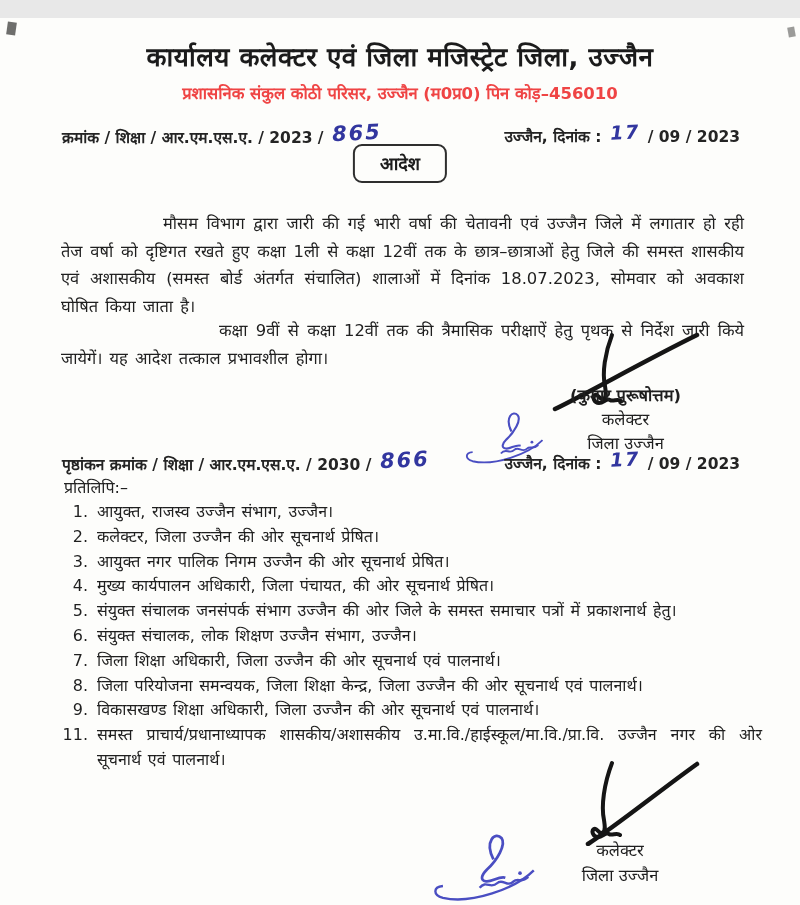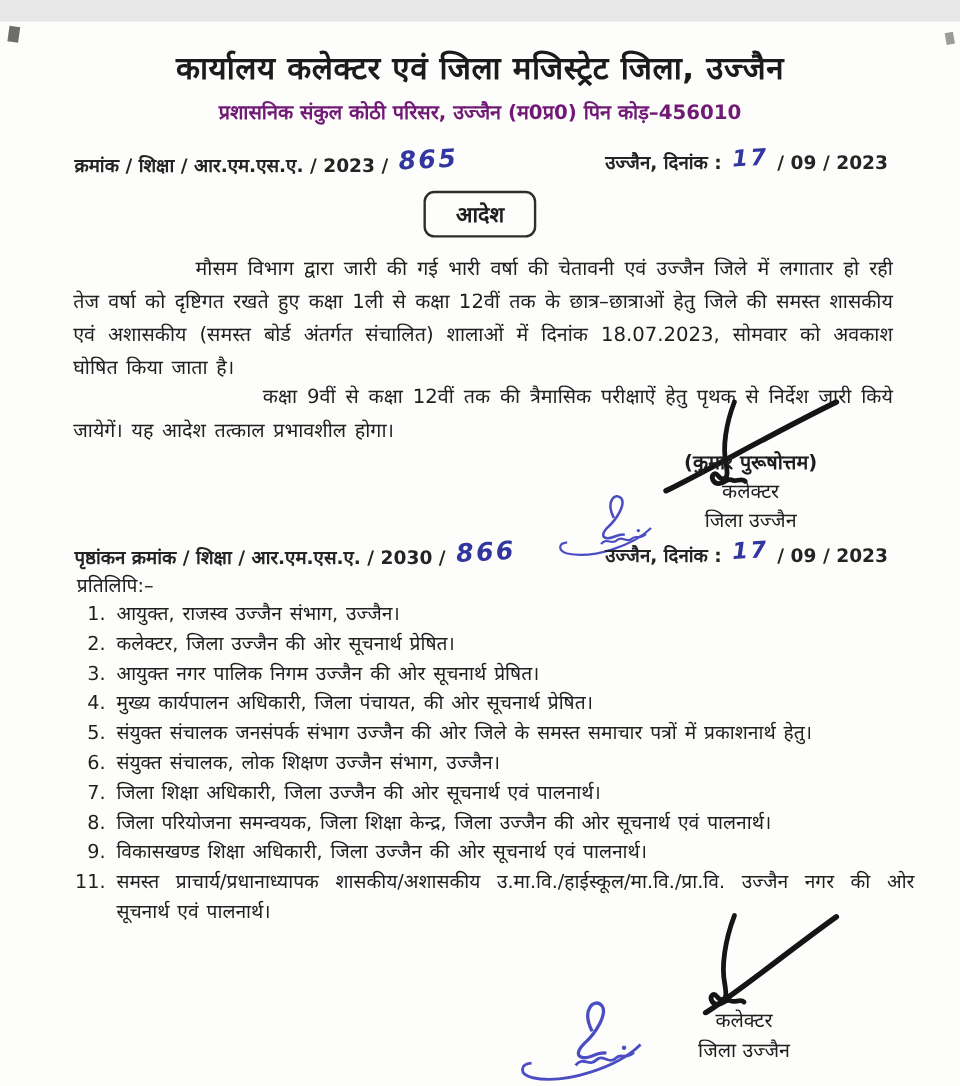--- a/index.html
+++ b/index.html
@@ -5,41 +5,41 @@
   html,body { margin:0; padding:0; background:#e8e8e8; }
   .page {
     position:relative; width:800px; height:905px; margin:18px auto;
     background:#fdfdfb; overflow:hidden;
     font-family:"DejaVu Sans", sans-serif;
     color:#232323;
   }
   
   .letterhead { position:absolute; top:20px; left:0; right:0; text-align:center; }
   .office-title { font-size:26px; font-weight:bold; color:#1b1b1b; letter-spacing:0.5px; }
-  .office-address { margin-top:7px; font-size:16.5px; font-weight:bold; color:#701a75; }
+  .office-address { margin-top:7px; font-size:16.5px; font-weight:bold; color:#ef4444; }
   .office-contact { margin-top:4px; font-size:13.5px; font-weight:bold; color:#2c2c2c; }
   .office-contact .gap { display:inline-block; width:26px; }
 
   
   .ref-row {
     position:absolute; top:106px; left:62px; right:60px;
     display:flex; justify-content:space-between; align-items:flex-start;
     font-size:15.5px; font-weight:bold; color:#242424;
   }
   .hand {
     font-style:italic; font-weight:bold; color:#32369f;
     font-size:21px; letter-spacing:2px; display:inline-block;
     transform:rotate(-3deg); position:relative; top:-3px; margin-left:3px;
     font-family:"DejaVu Sans", sans-serif;
   }
   .hand.small { font-size:19px; margin-right:2px; }
 
   
   .order-box {
-    position:absolute; top:141px; left:50%; transform:translateX(-50%);
+    position:absolute; top:126px; left:50%; transform:translateX(-50%);
     border:2px solid #2e2e2e; border-radius:9px; padding:5px 25px 6px;
     font-size:18px; font-weight:bold; color:#1d1d1d; background:#fdfdfb;
   }
 
   
   .para {
     position:absolute; left:61px; width:683px;
     font-size:16.4px; line-height:27.6px; text-align:justify; color:#1f1f1f;
     word-spacing:2px;
   }
@@ -47,21 +47,21 @@
   .para2 { top:299px; text-indent:158px; }
 
   
   .sig-svg { position:absolute; }
   .sig1-black { top:314px; left:548px; }
   .sig1-blue  { top:391px; left:460px; }
   .sig2-black { top:742px; left:548px; }
   .sig2-blue  { top:812px; left:428px; }
 
   .sig-text-1 {
-    position:absolute; top:356px; left:528px; width:195px;
+    position:absolute; top:366px; left:528px; width:195px;
     text-align:center; font-size:16.4px; line-height:24px; color:#1e1e1e;
   }
   .sig-text-1 .name { font-weight:bold; }
   .sig-text-2 {
     position:absolute; top:820px; left:540px; width:160px;
     text-align:center; font-size:16.4px; line-height:25px; color:#1e1e1e;
   }
 
   
   .endorse-row {

